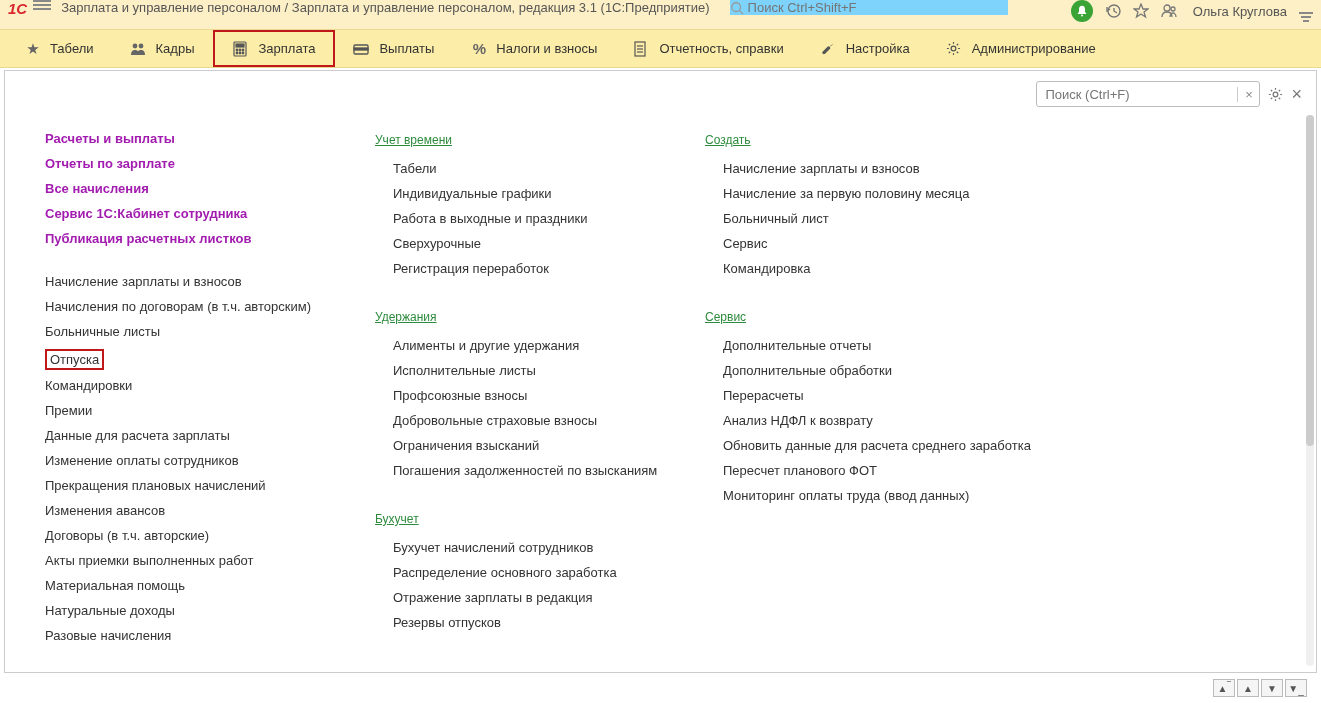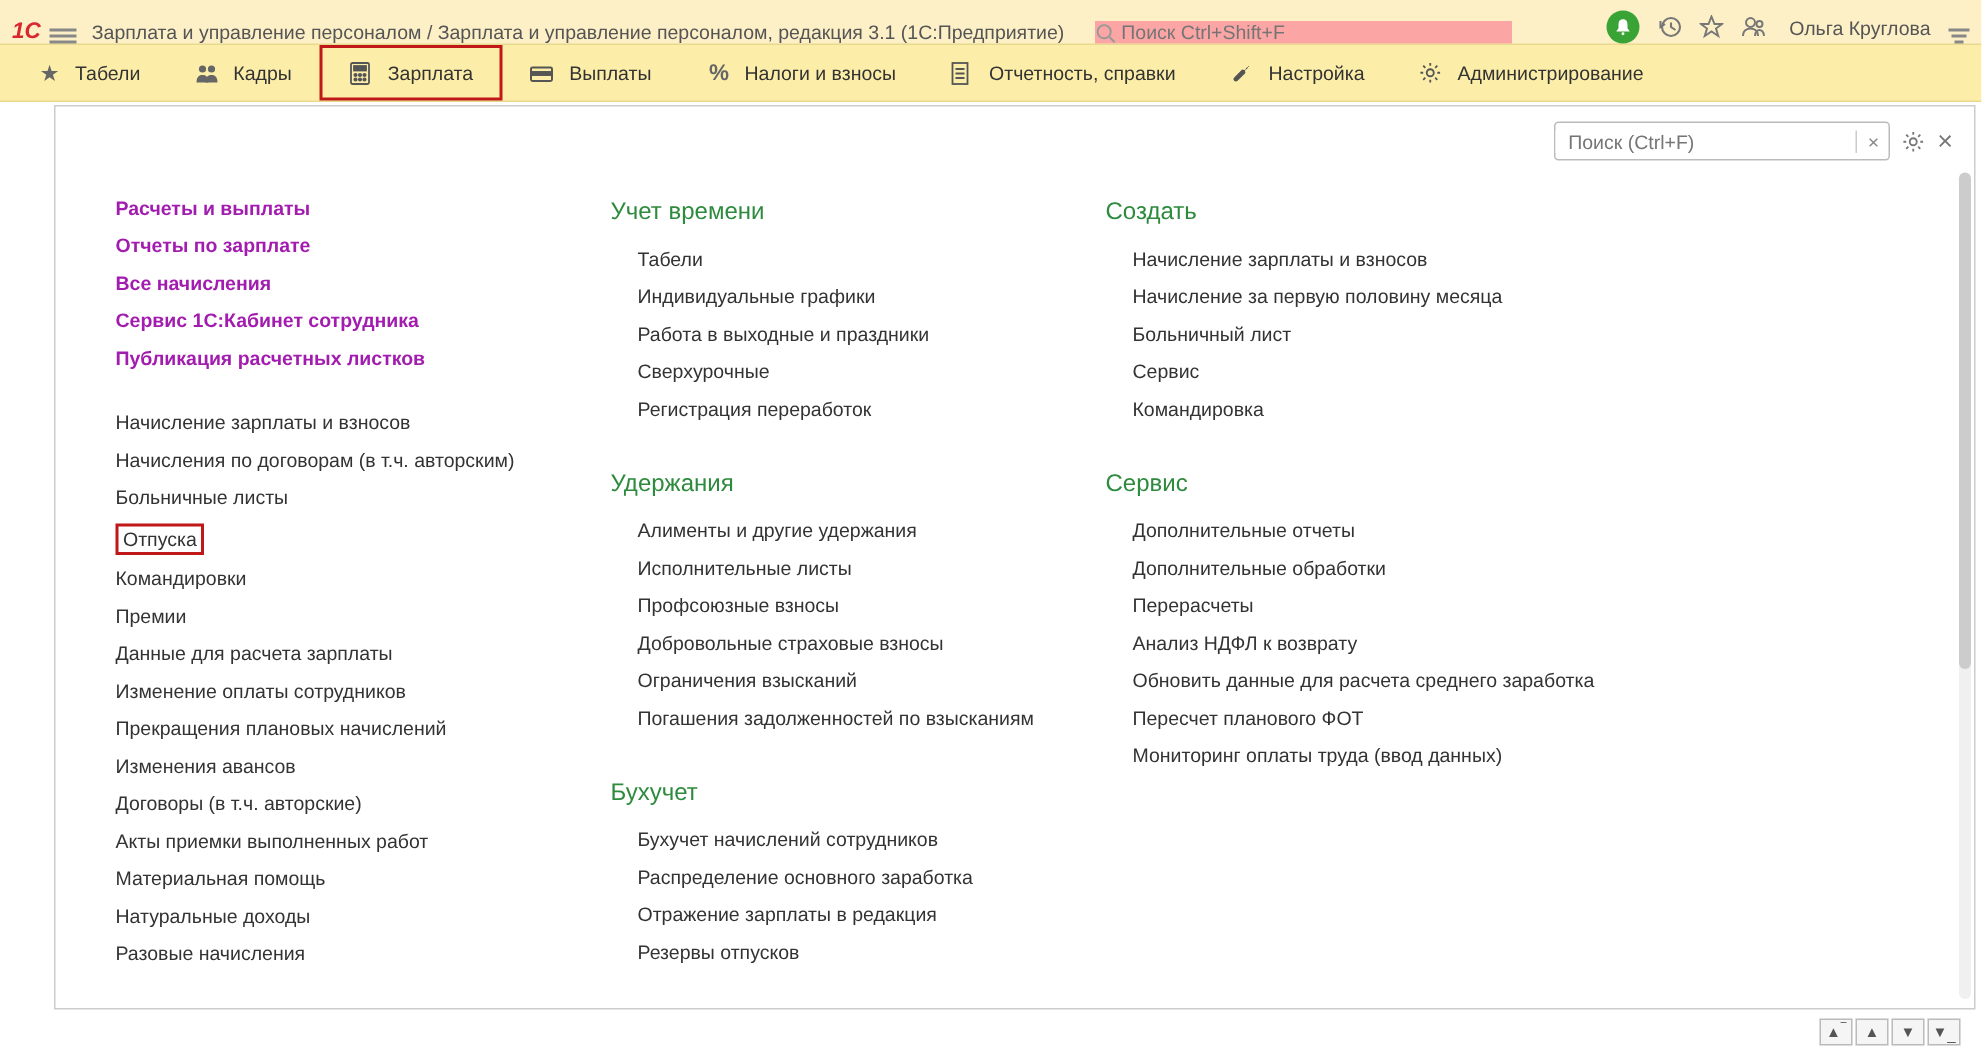--- a/index.html
+++ b/index.html
@@ -1,62 +1,62 @@
 <!DOCTYPE html>
 <html><head>
 <meta charset="utf-8">
 <style>
   * { box-sizing: border-box; margin: 0; padding: 0; }
   body { font-family: Arial, sans-serif; font-size: 13px; color: #333; background: #fff; width: 1321px; height: 703px; overflow: hidden; position: relative; }
 
   
-  .titlebar { background: #fdf0c7; height: 30px; display: flex; align-items: flex-end; padding: 0 8px; border-bottom: 1px solid #e8d98f; }
+  .titlebar { background: #fdf0c7; height: 30px; display: flex; align-items: flex-start; padding: 0 8px; border-bottom: 1px solid #e8d98f; }
   .logo-1c { color: #d9272e; font-weight: bold; font-style: italic; font-size: 15px; margin-right: 6px; }
   .burger-icon { width: 18px; display: inline-flex; flex-direction: column; gap: 2px; margin-right: 10px; cursor: pointer; }
   .burger-icon span { height: 2px; background: #888; }
   .app-title { flex: 0 0 auto; color: #555; font-size: 13px; }
-  .title-search { margin-left: 20px; display: flex; align-items: center; background: #fca5a5; border: none; }
+  .title-search { margin-left: 20px; display: flex; align-items: center; background: #7dd3fc; border: none; }
   .title-search .search-icon { color: #999; margin-right: 4px; }
   .title-search input { border: none; background: transparent; outline: none; font-size: 13px; width: 260px; color: #666; }
   .title-right { margin-left: auto; display: flex; align-items: center; gap: 12px; }
   .bell-badge { width: 22px; height: 22px; border-radius: 50%; background: #3aa335; display: flex; align-items: center; justify-content: center; color: #fff; }
   .icon-btn { color: #777; cursor: pointer; font-size: 15px; }
   .user-block { display: flex; align-items: center; gap: 16px; color: #555; }
   .filter-lines { display: inline-flex; flex-direction: column; gap: 2px; align-items: center; }
   .filter-lines span:nth-child(1){ width:14px; height:2px; background:#888;}
   .filter-lines span:nth-child(2){ width:10px; height:2px; background:#888;}
   .filter-lines span:nth-child(3){ width:6px; height:2px; background:#888;}
 
   
   .mainnav { background: #fceea8; height: 38px; display: flex; align-items: stretch; padding: 0 6px; border-bottom: 1px solid #e8d98f; }
   .nav-item { display: flex; align-items: center; gap: 8px; padding: 0 18px; color: #333; cursor: pointer; }
   .nav-item .nav-icon { color: #666; font-size: 15px; width: 18px; text-align: center; }
   .nav-item.highlighted { border: 2px solid #c01818; }
   
   
-  .content-wrap { position: absolute; left: 4px; right: 4px; top: 70px; bottom: 30px; border: 1px solid #ccc; background: #fff; overflow: hidden; margin-left: 32px; }
+  .content-wrap { position: absolute; left: 4px; right: 4px; top: 70px; bottom: 30px; border: 1px solid #ccc; background: #fff; overflow: hidden; }
   .content-toolbar { position: absolute; top: 10px; right: 14px; display: flex; align-items: center; gap: 8px; }
   .search-box { display: flex; align-items: center; border: 1px solid #bbb; border-radius: 3px; height: 26px; }
   .search-box input { border: none; outline: none; padding: 0 8px; width: 200px; font-size: 13px; color: #666; }
   .search-box .clear { border-left: 1px solid #ccc; width: 22px; text-align: center; color: #888; cursor: pointer; }
   .gear { color: #777; cursor: pointer; font-size: 15px; }
   .close-x { color: #777; cursor: pointer; font-size: 18px; font-weight: 300; }
 
   .columns { display: flex; padding: 60px 30px 20px 40px; gap: 30px; height: 100%; overflow-y: auto; }
   .col { flex: 0 0 auto; }
   .col-left { width: 300px; }
   .col-mid { width: 300px; }
   .col-right { width: 340px; }
 
   .bold-link { font-weight: bold; color: #a21caf; display: block; margin-bottom: 10px; cursor: pointer; }
   .plain-link { color: #333; display: block; margin-bottom: 10px; cursor: pointer; }
   .plain-link.boxed { border: 2px solid #c01818; display: inline-block; padding: 1px 3px; margin-bottom: 8px; }
   .spacer { height: 18px; }
 
-  .section-head { color: #2e8b3d; font-size: 16px; margin-bottom: 14px; margin-top: 2px; cursor: pointer; }
+  .section-head { color: #2e8b3d; font-size: 12px; margin-bottom: 14px; margin-top: 2px; cursor: pointer; text-decoration: underline; }
   .sub-link { color: #333; display: block; margin: 0 0 10px 18px; cursor: pointer; }
   .section-gap { height: 22px; }
 
   
   .scrollbar-v { position: absolute; right: 2px; top: 44px; bottom: 6px; width: 8px; background: #f0f0f0; border-radius: 4px; }
   .scrollbar-v .thumb { position: absolute; left: 0; right: 0; top: 0; height: 60%; background: #ccc; border-radius: 4px; }
 
   
   .bottom-arrows { position: absolute; right: 14px; bottom: 6px; display: flex; gap: 2px; }
   .arrow-btn { width: 22px; height: 18px; border: 1px solid #bbb; background: #f5f5f5; display: flex; align-items: center; justify-content: center; font-size: 10px; cursor: pointer; color: #555; }

